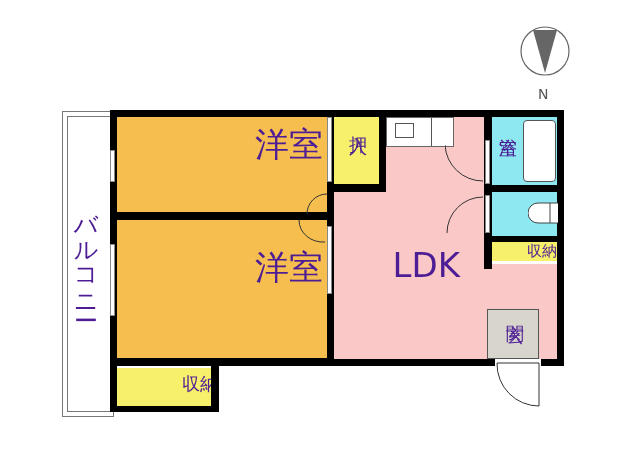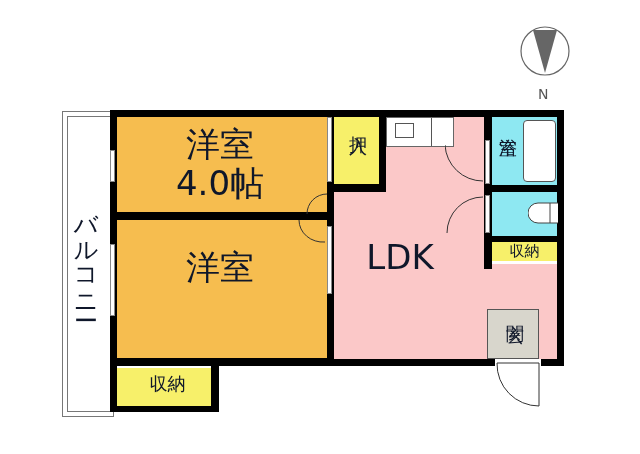--- a/index.html
+++ b/index.html
@@ -9,21 +9,21 @@
     .compass-n { left: 538px; top: 86px; font-size: 14px; color: #555; font-family: "DejaVu Sans", sans-serif; }
     .balcony-outer { left: 62px; top: 111px; width: 52px; height: 306px; border: 1px solid #777; background: #fff; }
     .balcony-inner { left: 67px; top: 116px; width: 47px; height: 296px; border: 1px solid #777; border-right: none; }
     .balcony-label { left: 75px; top: 198px; width: 24px; font-size: 24px; line-height: 28px; text-align: center; color: #111; writing-mode: vertical-rl; }
     .wall { background: #000; }
     .room-orange { background: #f6bd4f; }
     .room-yellow { background: #f7f06a; }
     .room-pink { background: #fbc8c8; }
     .room-cyan { background: #8ee8f2; }
     .room-gray { background: #d8d6cc; border: 1px solid #555; }
-    .label { color: #0f172a; text-align: center; line-height: 1.15; }
+    .label { color: #4c1d95; text-align: right; line-height: 1.15; }
     .lbl-big { font-size: 34px; }
     .lbl-med { font-size: 18px; }
     .lbl-small { font-size: 15px; }
     .win { background: #fff; border: 1px solid #888; }
   </style>
 </head>
 <body>
 
 <svg class="abs compass" viewBox="0 0 52 52">
   <circle cx="26" cy="26" r="24" fill="#fff" stroke="#666" stroke-width="1.2"></circle>
@@ -35,21 +35,20 @@
 <div class="abs balcony-inner"></div>
 <div class="abs balcony-label label">バルコニー</div>
 
 <div class="abs wall" style="left:110px; top:110px; width:226px; height:302px;"></div>
 
 <div class="abs wall" style="left:326px; top:110px; width:238px; height:256px;"></div>
 
 <div class="abs room-orange" style="left:117px; top:117px; width:210px; height:95px;"></div>
 <div class="abs label lbl-big" style="left:117px; top:125px; width:206px;">
   <div>洋室</div>
-  <div>4.0帖</div>
 </div>
 
 <div class="abs room-orange" style="left:117px; top:220px; width:210px; height:138px;"></div>
 <div class="abs label lbl-big" style="left:117px; top:248px; width:206px;">
   <div>洋室</div>
 </div>
 
 <div class="abs room-yellow" style="left:117px; top:366px; width:101px; height:40px; border-top:2px solid #fff;"></div>
 <div class="abs label lbl-med" style="left:117px; top:374px; width:101px;">収納</div>
 <div class="abs" style="left:218px; top:358px; width:118px; height:60px; background:#fff;"></div>
@@ -57,21 +56,21 @@
 <div class="abs wall" style="left:211px; top:358px; width:8px; height:54px;"></div>
 
 <div class="abs room-yellow" style="left:334px; top:117px; width:45px; height:67px;"></div>
 <div class="abs label lbl-med" style="left:344px; top:122px; width:24px; writing-mode: vertical-rl; margin:0 auto;">押入</div>
 
 <div class="abs room-pink" style="left:334px; top:117px; width:223px; height:242px; clip-path: polygon(52px 0, 100% 0, 100% 100%, 0 100%, 0 75px, 52px 75px);"></div>
 <div class="abs" style="left:386px; top:117px; width:68px; height:30px; background:#fff; border:1px solid #666;">
   <div class="abs" style="left:8px; top:5px; width:19px; height:15px; border:1px solid #555;"></div>
   <div class="abs" style="left:44px; top:0; width:1px; height:28px; background:#555;"></div>
 </div>
-<div class="abs label lbl-big" style="left:340px; top:238px; width:120px;">
+<div class="abs label lbl-big" style="left:340px; top:246px; width:120px;">
   <div>LDK</div>
 </div>
 
 <div class="abs wall" style="left:484px; top:117px; width:8px; height:152px;"></div>
 
 <div class="abs room-cyan" style="left:492px; top:117px; width:65px; height:68px;"></div>
 <div class="abs label lbl-med" style="left:494px; top:124px; width:24px; writing-mode: vertical-rl;">浴室</div>
 <div class="abs" style="left:523px; top:120px; width:33px; height:62px; background:#fff; border:1px solid #555; border-radius:4px;"></div>
 <div class="abs wall" style="left:492px; top:185px; width:65px; height:7px;"></div>
 

